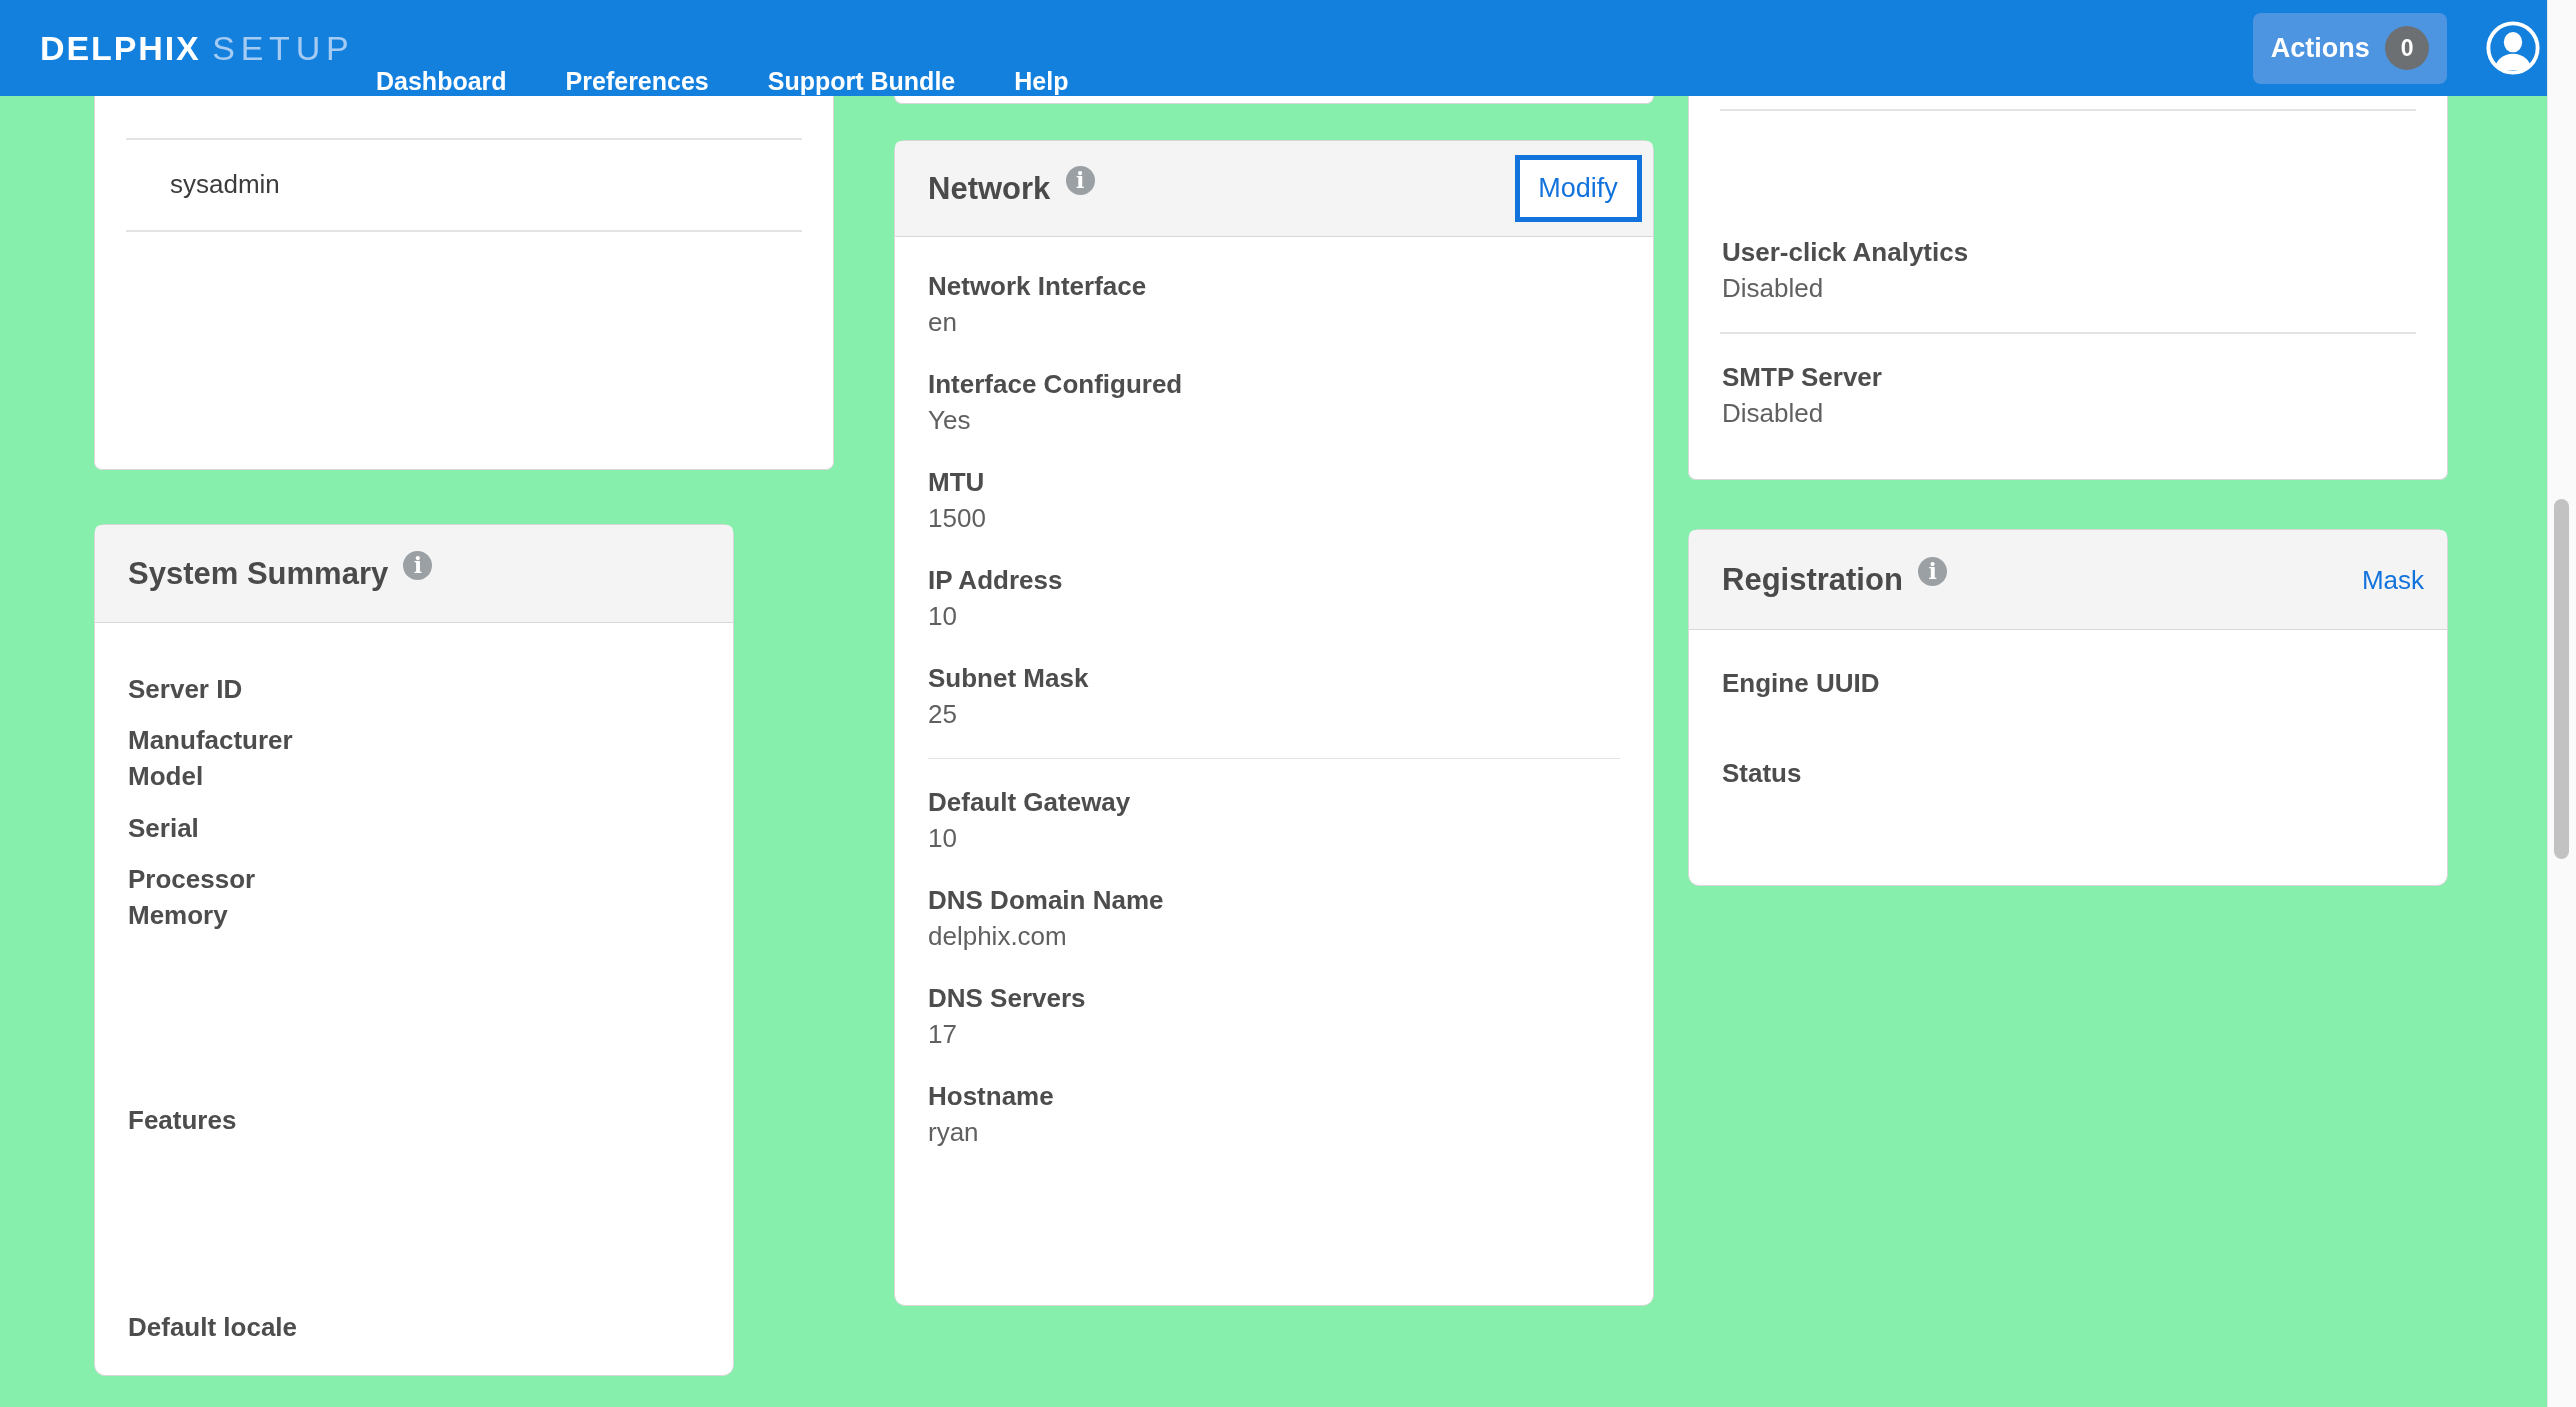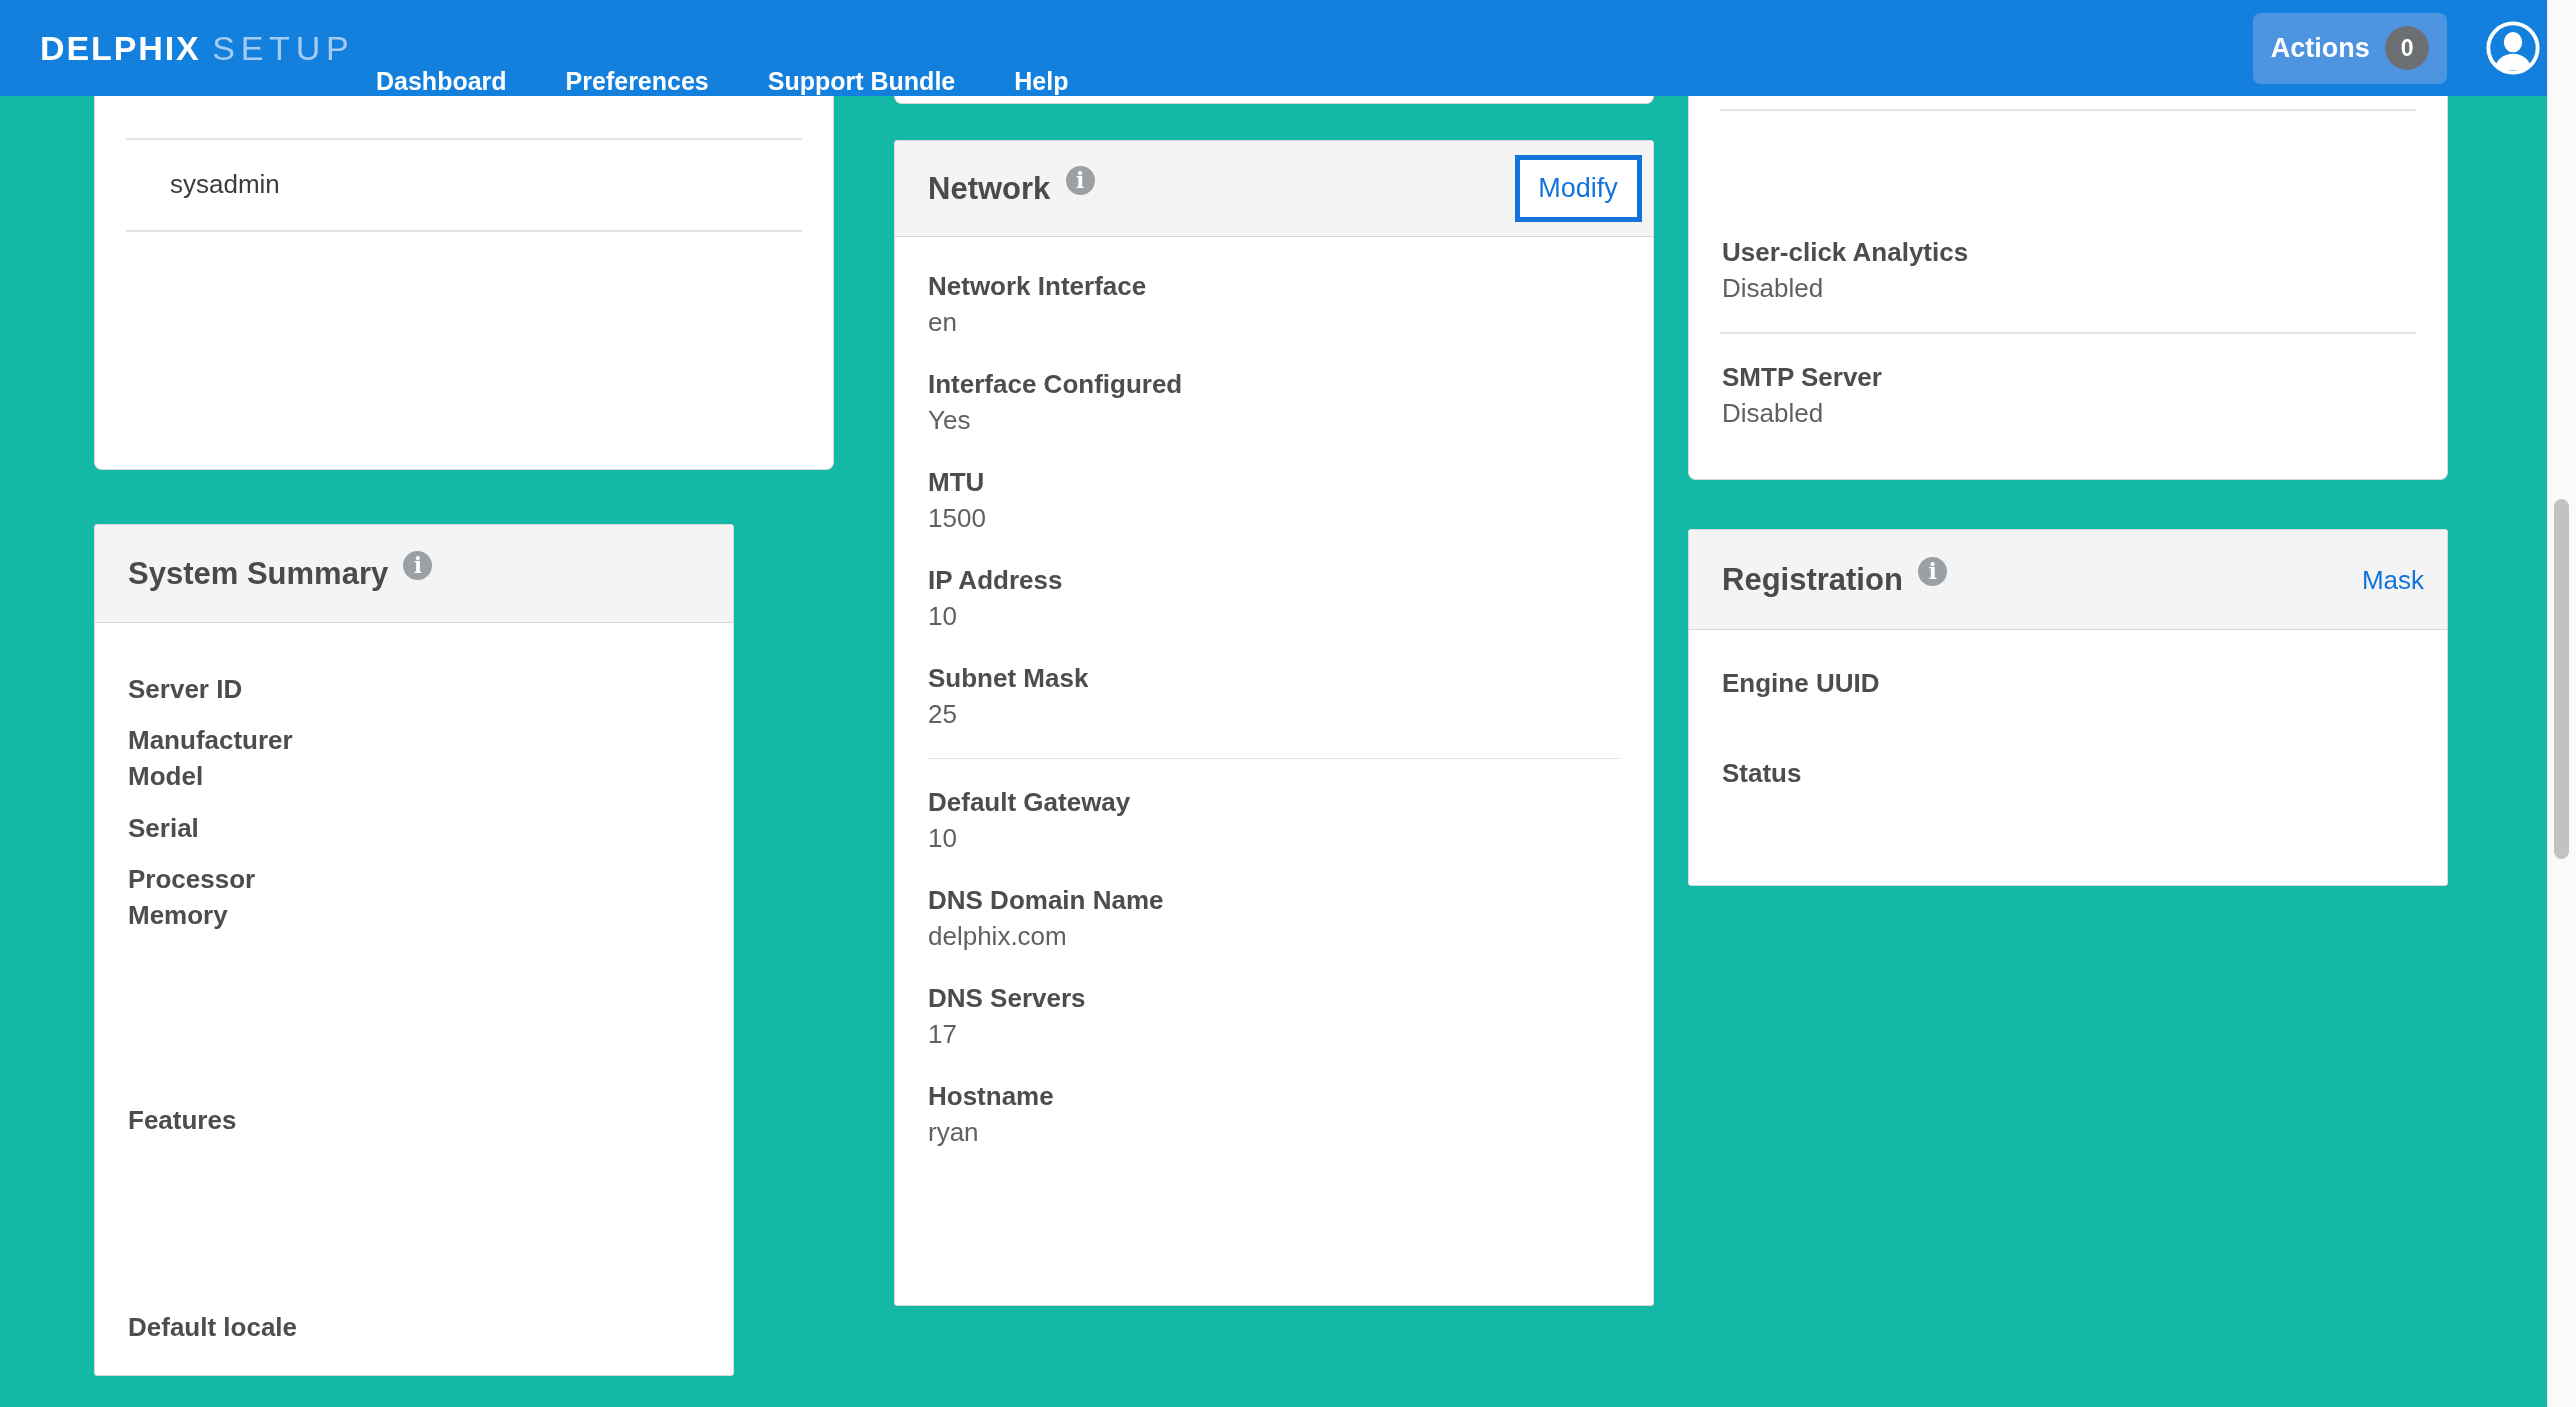--- a/index.html
+++ b/index.html
@@ -1,32 +1,32 @@
 <!DOCTYPE html>
 <html><head>
 <meta charset="utf-8">
 <style>
   * { box-sizing: border-box; }
   html,body { margin:0; padding:0; background:#fff; }
   body { font-family:"Liberation Sans", sans-serif; }
-  .page { position:relative; width:2576px; height:1408px; background:#14b8a6; overflow:hidden;text-decoration:underline; }
+  .page { position:relative; width:2576px; height:1408px; background:#86efac; overflow:hidden;text-decoration:underline; }
 
   
   .topbar { position:absolute; left:0; top:0; width:2576px; height:96px; background:#1480de; }
   .brand { position:absolute; left:40px; top:0; height:96px; display:flex; align-items:center; font-size:34px; font-weight:bold; color:#ffffff; letter-spacing:1.9px; }
   .brand .sec { color:#a5cbf2; font-weight:300; letter-spacing:5.8px; margin-left:11.5px; }
   .topnav { position:absolute; left:376px; top:0; height:96px; display:flex; align-items:flex-end; gap:59px; }
   .topnav .nav-item { color:#ffffff; font-weight:bold; font-size:25px; cursor:pointer; white-space:nowrap; }
   .actions-btn { position:absolute; right:129px; top:12.5px; width:194px; height:71px; background:#4d95e1; border-radius:7.7px; display:flex; align-items:center; justify-content:center; gap:15.3px; cursor:pointer; }
   .actions-btn .actions-label { color:#fff; font-weight:bold; font-size:27px; }
   .actions-badge { width:44px; height:44px; border-radius:50%; background:#6d7073; color:#fff; font-size:23px; font-weight:bold; display:flex; align-items:center; justify-content:center; }
   .avatar { position:absolute; right:35px; top:20px; width:56px; height:56px; cursor:pointer; }
 
   
-  .card { position:absolute; background:#fff; border:1.9px solid #d8d8d8; border-radius:3px; }
+  .card { position:absolute; background:#fff; border:1.9px solid #d8d8d8; border-radius:11px; }
   .card.cut-top { border-top:none; border-radius:0 0 7.7px 7.7px; }
   .card-header { position:relative; background:#f4f4f4; border-bottom:1.9px solid #d8d8d8; border-radius:5.8px 5.8px 0 0; display:flex; align-items:center; padding:0 33px; }
   .card-title { font-size:31px; font-weight:bold; color:#4a4a4a; }
   .info-icon { display:inline-block; width:29px; height:29px; border-radius:50%; background:#9aa0a4; margin-left:15.3px; position:relative; top:-7.7px; }
   .info-icon::after { content:"i"; display:block; width:29px; text-align:center; color:#fff; font-size:22px; line-height:29px; font-weight:bold; font-family:"DejaVu Serif", serif; }
 
   .field-label { font-size:26px; font-weight:bold; color:#4d4d4d; line-height:36px; }
   .field-value { font-size:26px; color:#606060; line-height:36px; min-height:36px; }
   .rule { position:absolute; left:31px; right:31px; height:1.9px; background:#e4e4e4; }
 

